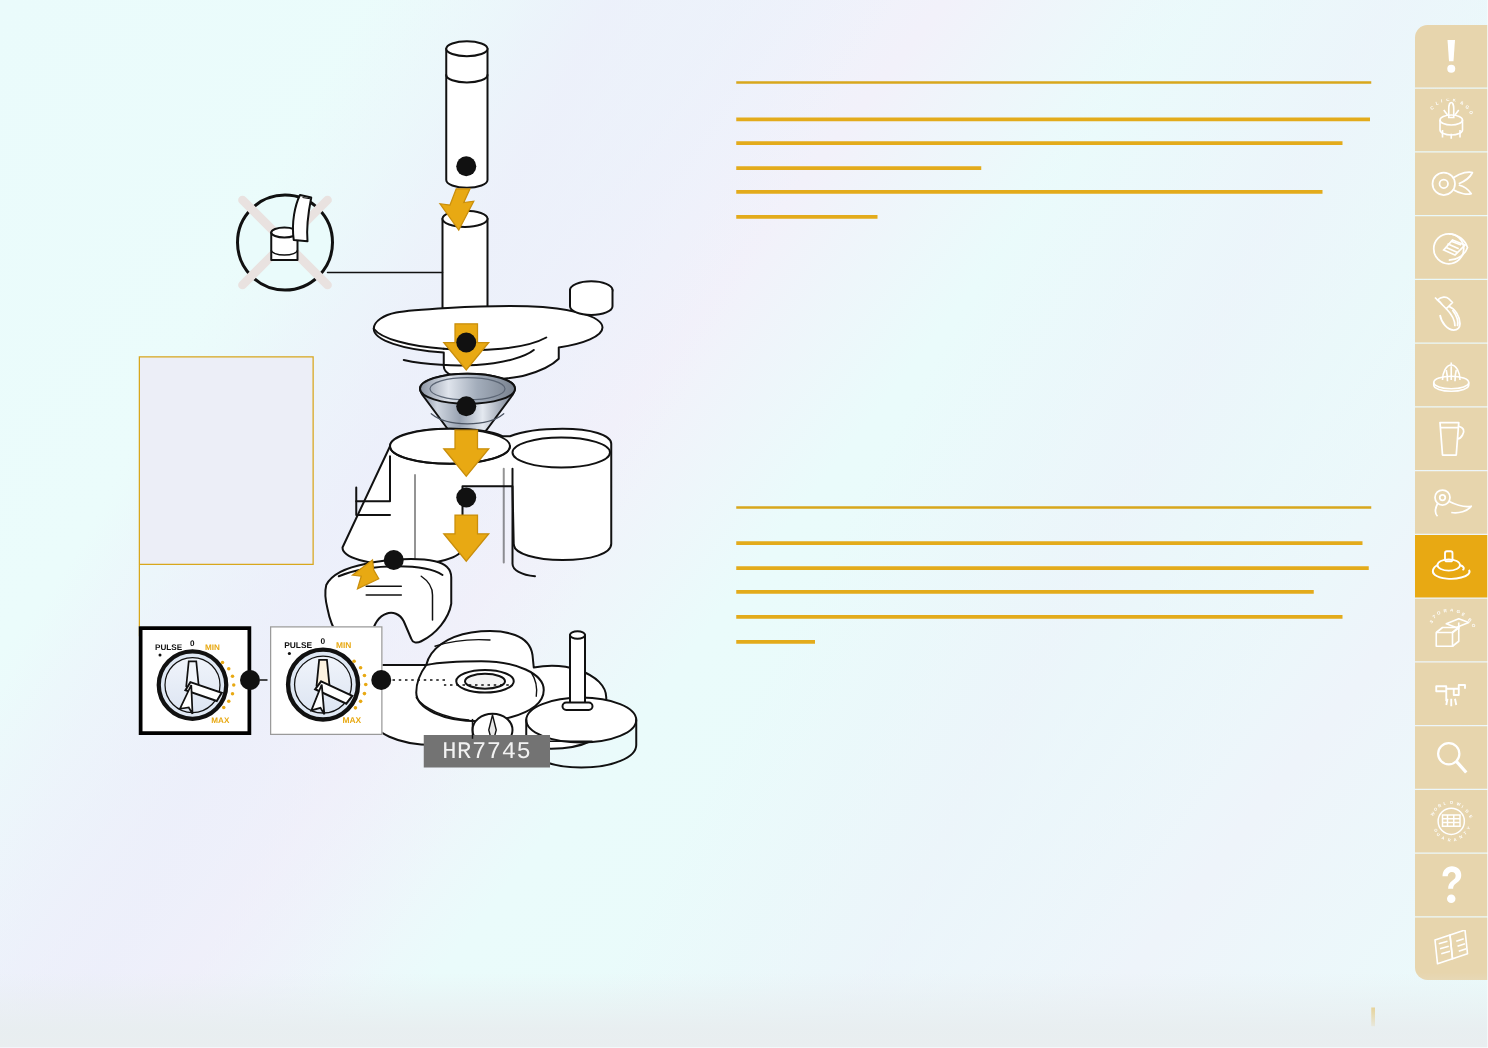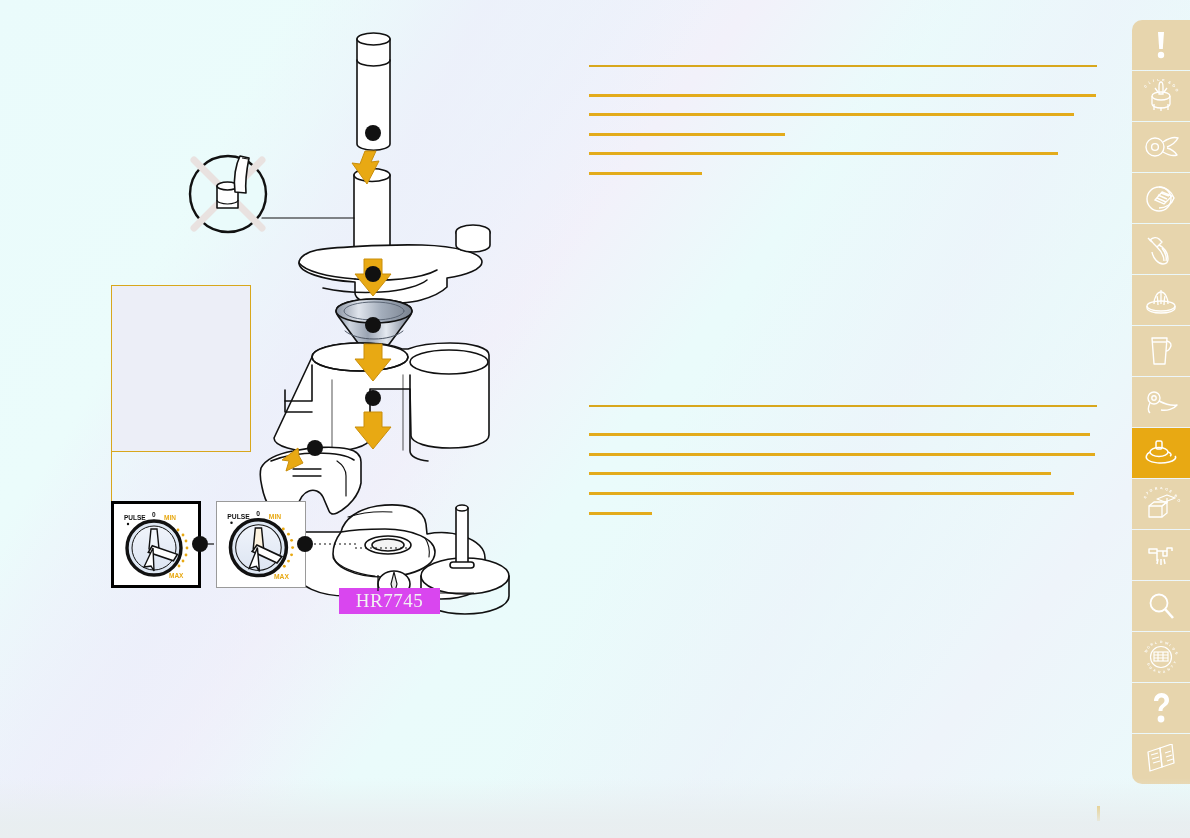--- a/index.html
+++ b/index.html
@@ -36,25 +36,25 @@
   .rule { position: absolute; height: 1.5px; background: #d8a71c; }
   .txtline { position: absolute; height: 3px; background: #e3ab1b; border-radius: 0; }
 
   
   .illo { position: absolute; left: 95px; top: 20px; width: 420px; height: 620px; }
   .illo svg { display: block; }
 
   .model-badge {
     position: absolute; left: 339px; top: 588px;
     width: 101px; height: 26px;
-    background: #d946ef;
+    background: #737373;
     color: #f2f2f2;
     font-size: 19px; line-height: 26px;
     text-align: center; letter-spacing: .5px;
-    font-family: Liberation Serif, serif;
+    font-family: Liberation Mono, monospace;
   }
 
   
   .note-box {
     position: absolute; left: 111px; top: 285px;
     width: 140px; height: 167px;
     border: 1.4px solid #d8a71c;
     background: #eceef7;
   }
   .note-stem {

